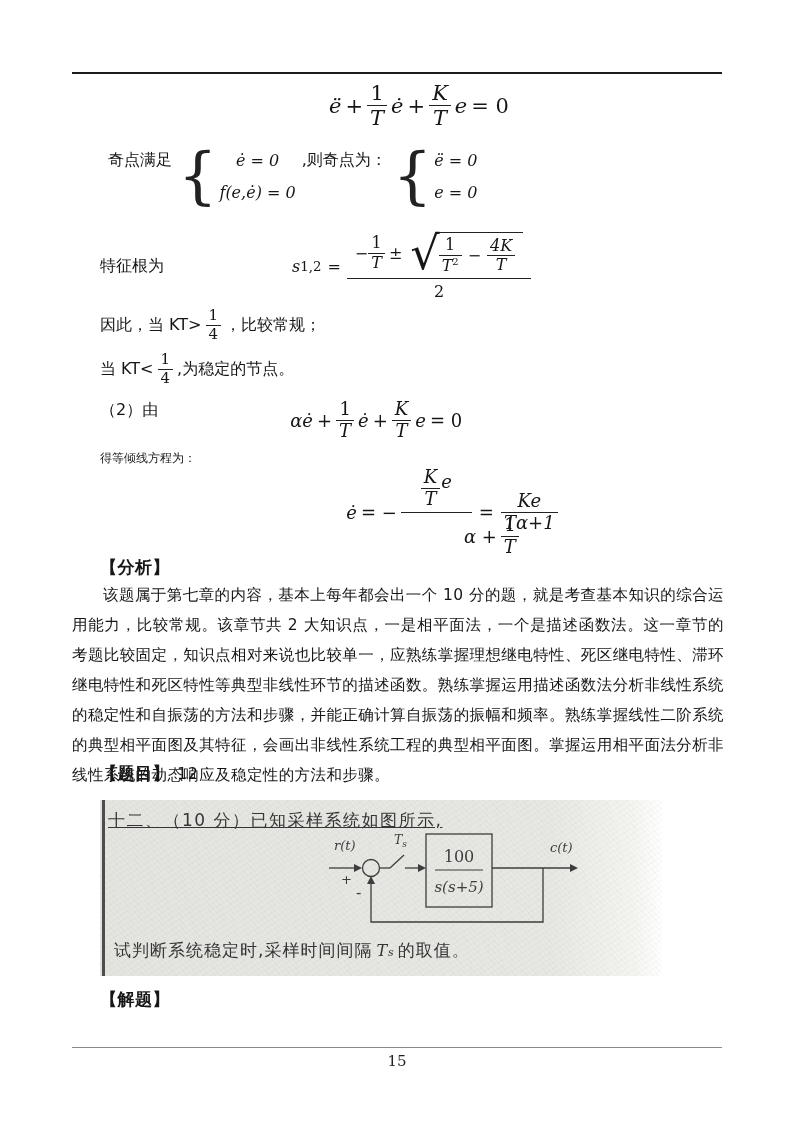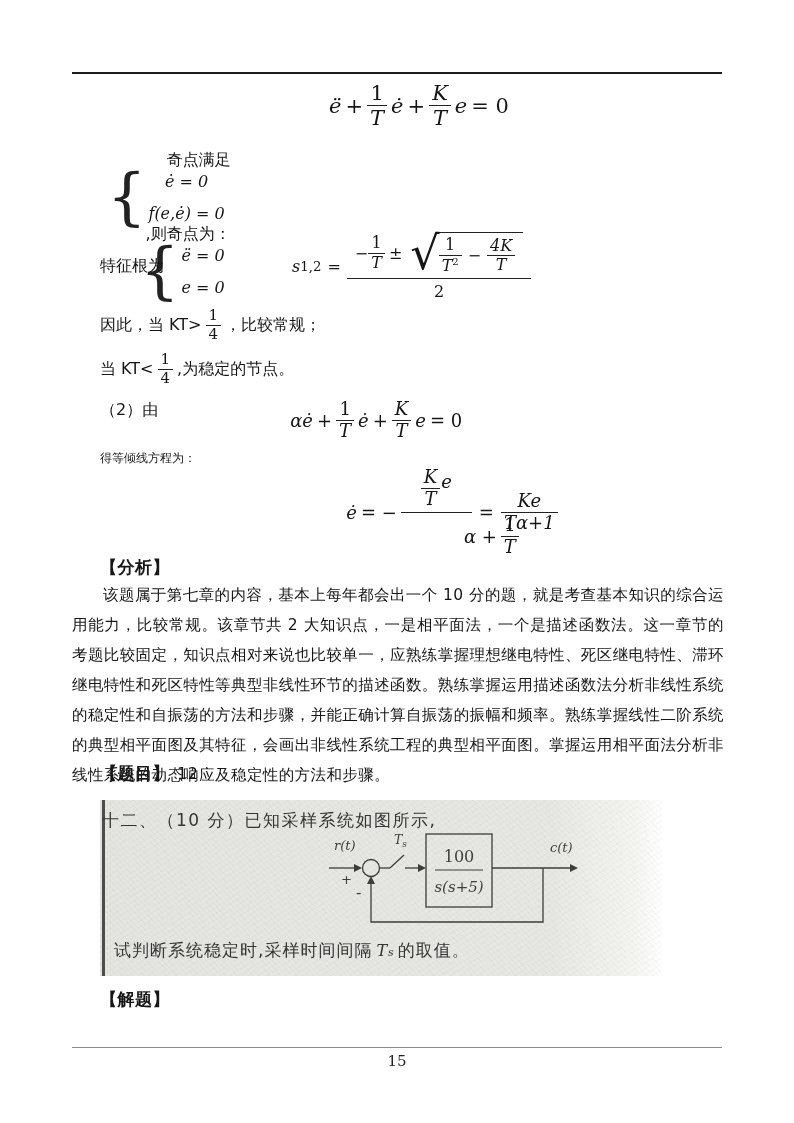--- a/index.html
+++ b/index.html
@@ -19,21 +19,21 @@
   .frac .num{padding:0 3px 1px;}
   .frac .den{border-top:1.4px solid #222;padding:1px 3px 0;min-width:100%;box-sizing:border-box;text-align:center;}
 
   .mrow{display:inline-flex;align-items:center;}
   .gap4>*{margin:0 2px;}
 
   
   .eq-top{left:0;top:82px;width:794px;display:flex;justify-content:center;font-size:21px;}
   .eq-top .mrow{transform:translateX(22px);}
 
-  .row-singular{left:101px;top:150px;display:flex;align-items:flex-end;font-size:16px;flex-direction:column;}
+  .row-singular{left:108px;top:150px;display:flex;align-items:flex-start;font-size:16px;}
   .cases{display:inline-flex;align-items:center;margin:0 6px;}
   .brace{font-family:"DejaVu Serif",serif;font-size:62px;font-weight:300;line-height:0.85;color:#222;}
   .case-rows{display:flex;flex-direction:column;gap:13px;margin-left:2px;font-size:16px;}
   .case-rows.center{align-items:center;}
   .case-rows.left{align-items:flex-start;}
 
   .row-char{left:100px;top:232px;display:flex;align-items:center;font-size:16px;}
   .char-formula{margin-left:128px;font-size:16px;}
   .bigfrac{display:inline-flex;flex-direction:column;align-items:center;}
   .bigfrac .bnum{display:inline-flex;align-items:center;padding:0 8px 3px;}
@@ -60,21 +60,21 @@
   .problem-hd{left:100px;top:762px;display:flex;align-items:center;}
   .problem-num{font-size:16px;margin-left:7px;font-weight:normal;}
 
   
   .scan{left:100px;top:800px;width:562px;height:176px;color:#353535;
         background:
           repeating-linear-gradient(47deg,rgba(90,90,80,0.03) 0 1px,rgba(0,0,0,0) 1px 4px),
           repeating-linear-gradient(-33deg,rgba(90,90,80,0.035) 0 1px,rgba(0,0,0,0) 1px 5px),
           linear-gradient(90deg,#e4e4e0 0%,#e7e7e3 80%,#f4f4f1 95%,#ffffff 100%);}
   .scan-bar{position:absolute;left:2px;top:0;width:3px;height:100%;background:#4d4d4d;}
-  .scan-line1{position:absolute;left:2px;top:9px;font-size:17px;letter-spacing:1.5px;}
+  .scan-line1{position:absolute;left:8px;top:9px;font-size:17px;letter-spacing:1.5px;text-decoration:underline;}
   .scan-line2{position:absolute;left:14px;top:139px;font-size:17px;letter-spacing:1px;display:flex;align-items:baseline;}
   .scan-line2 .tsym{font-size:16px;margin-left:4px;}
   .scan-line2 .tsub{font-size:11px;margin-right:3px;}
   .scan-svg{position:absolute;left:228px;top:30px;}
 
   .solution-hd{left:100px;top:988px;}
   .footer-num{left:0;top:1052px;width:794px;text-align:center;font-family:"DejaVu Serif",serif;font-size:15px;color:#222;}
 </style>
 </head>
 <body>

